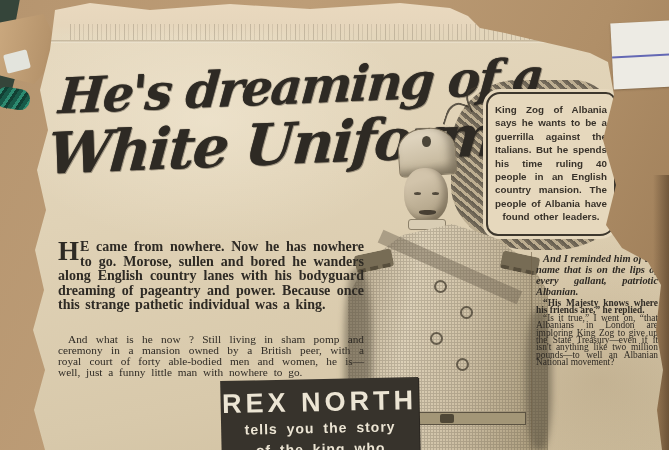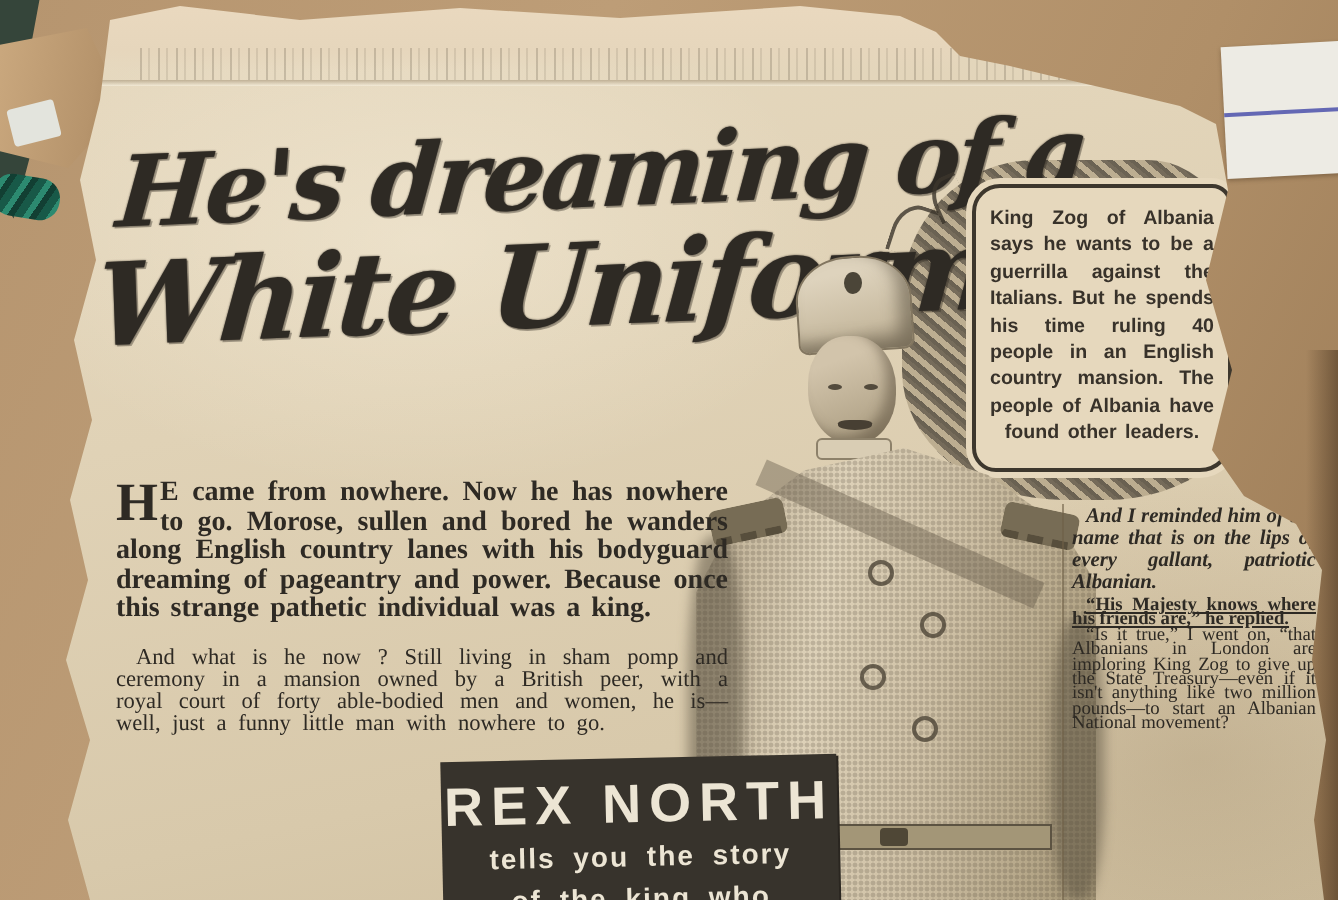--- a/index.html
+++ b/index.html
@@ -106,29 +106,29 @@
     background:#4f4736; border-radius:2px; }
   .photo-shadow { position:absolute; background:rgba(84,75,60,.5); filter:blur(3px); border-radius:40%; }
   .sh-l { left:-4px; top:150px; width:28px; height:182px; }
   .sh-r { left:178px; top:192px; width:26px; height:140px; }
 
   
   .ink { color:#2e2a24; }
   .lead { position:absolute; left:58px; top:240px; width:306px; font-weight:bold;
     font-size:14px; line-height:14.6px; text-align:justify; word-spacing:2px; }
   .drop-cap { float:left; font-size:27px; line-height:22px; padding-right:1px; font-weight:bold; }
-  .intro { position:absolute; left:58px; top:324px; width:306px; font-size:11.3px;
+  .intro { position:absolute; left:58px; top:334px; width:306px; font-size:11.3px;
     line-height:11px; text-align:justify; word-spacing:3px; text-indent:10px; }
   .left-col { position:absolute; left:55px; top:366px; width:156px; font-size:9.3px;
     line-height:7.7px; text-align:justify; }
   .left-col p { text-indent:8px; }
   .right-col { position:absolute; left:536px; top:253px; width:122px; }
   .right-col p { font-size:9.4px; line-height:7.4px; text-align:justify; text-indent:7px; }
   .right-col p.rc1 { font-weight:bold; font-style:italic; font-size:10.4px; line-height:11px; margin-bottom:3px; }
-  .right-col p.rc3 { font-weight:bold;text-decoration:underline; }
+  .right-col p.rc3 { font-weight:bold; }
   .col-rule { position:absolute; left:531px; top:252px; width:1px; height:198px; background:rgba(110,95,70,.6); }
 
   
   .promo-box { position:absolute; left:221px; top:379px; width:198px; height:84px;
     background:#37332c; transform:rotate(-1.2deg); text-align:center;
     font-family:"Liberation Sans", sans-serif; color:#ece5d4; box-shadow:1px 1px 0 #2a2620; }
   .promo-author { font-size:27px; font-weight:bold; letter-spacing:4px; margin-top:8px; }
   .promo-sub { font-size:14px; font-weight:bold; letter-spacing:1px; word-spacing:4px; line-height:21px; }
 </style>
 </head>
@@ -198,16 +198,16 @@
       <div class="promo-author">REX NORTH</div>
       <div class="promo-sub">tells you the story</div>
       <div class="promo-sub">of the king who</div>
     </div>
 
     <div class="col-rule"></div>
 
     <div class="right-col ink">
       <p class="rc1">And I reminded him of the name that is on the lips of every gallant, patriotic Albanian.</p>
       <p class="rc3">“His Majesty knows where his friends are,” he replied.</p>
-      <p class="rc4">“Is it true,” I went on, “that Albanians in London are imploring King Zog to give up the State Treasury—even if it isn't anything like two million pounds—to start an Albanian National movement?</p>
+      <p class="rc4">“Is it true,” I went on, “that Albanians in London are imploring King Zog to give up the State Treasury—even if it isn't anything like two million pounds—to well an Albanian National movement?</p>
     </div>
   </div>
 </div>
 
 </body></html>

